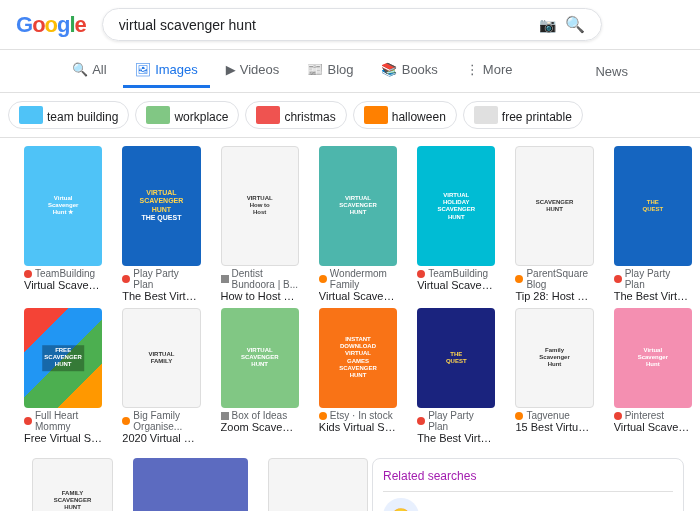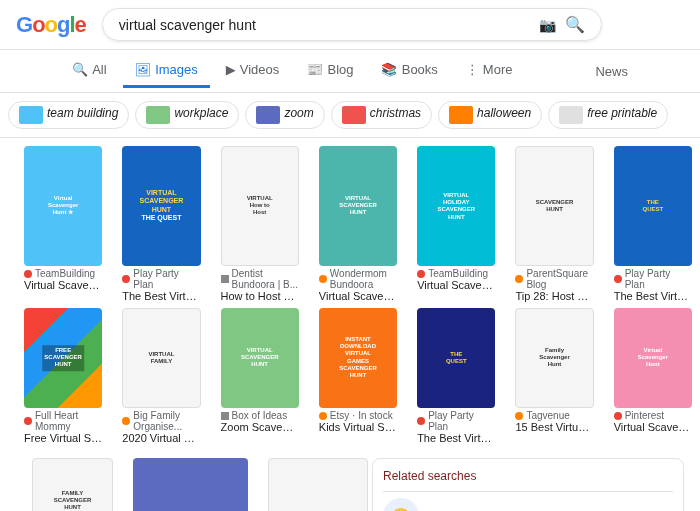--- a/index.html
+++ b/index.html
@@ -21,21 +21,21 @@
     .camera-icon { color: #666; font-size: 14px; cursor: pointer; }
 
     
     .nav-tabs { display: flex; align-items: center; padding: 4px 60px; border-bottom: 1px solid #e0e0e0; gap: 4px; }
     .nav-tab { display: flex; align-items: center; gap: 4px; padding: 8px 12px; cursor: pointer; color: #5f6368; font-size: 13px; border-bottom: 3px solid transparent; white-space: nowrap; }
     .nav-tab.active { color: #1a73e8; border-bottom: 3px solid #1a73e8; }
     .tools-btn { margin-left: auto; padding: 8px 12px; cursor: pointer; color: #5f6368; font-size: 13px; }
 
     
     .chips-row { display: flex; align-items: center; padding: 8px 8px; gap: 6px; overflow-x: hidden; border-bottom: 1px solid #e0e0e0; }
-    .chip { display: flex; align-items: flex-start; gap: 4px; padding: 4px 10px; border: 1px solid #dfe1e5; border-radius: 16px; cursor: pointer; font-size: 12px; color: #202124; white-space: nowrap; background: #fff; font-style: italic; }
+    .chip { display: flex; align-items: flex-end; gap: 4px; padding: 4px 10px; border: 1px solid #dfe1e5; border-radius: 16px; cursor: pointer; font-size: 12px; color: #202124; white-space: nowrap; background: #fff; }
     .chip-img { width: 24px; height: 18px; object-fit: cover; border-radius: 2px; background: #ddd; }
 
     
     .image-grid { padding: 8px; }
     .grid-row { display: flex; gap: 4px; margin-bottom: 4px; }
     .grid-item { flex: 1; min-width: 0; cursor: pointer; position: relative; margin-left: 16px; }
     .img-placeholder { width: 100%; background: #e0e0e0; border-radius: 4px; overflow: hidden; position: relative; display: flex; align-items: center; justify-content: center; font-size: 8px; color: #666; text-align: center; }
     .img-placeholder.tall { height: 120px; }
     .img-placeholder.short { height: 85px; }
     .img-placeholder.medium { height: 100px; }
@@ -59,21 +59,21 @@
     .img-etsy { background: #f97316; }
     .img-quest { background: #1A237E; }
 
     
     .img-text { position: absolute; top: 50%; left: 50%; transform: translate(-50%, -50%); text-align: center; font-weight: bold; padding: 4px; line-height: 1.2; }
     .img-text.tiny { font-size: 6px; }
 
     
     .bottom-row { display: flex; gap: 4px; padding: 0 8px 8px; }
     .related-box { border: 1px solid #dfe1e5; border-radius: 8px; padding: 10px; background: #fff; }
-    .related-title { font-size: 12px; color: #7f1d1d; margin-bottom: 8px; }
+    .related-title { font-size: 12px; color: #a21caf; margin-bottom: 8px; }
     .related-item { display: flex; align-items: center; gap: 8px; padding: 6px 0; border-top: 1px solid #e0e0e0; cursor: pointer; }
     .related-item:first-of-type { border-top: none; }
     .related-icon { width: 36px; height: 36px; background: #e8f0fe; border-radius: 50%; display: flex; align-items: center; justify-content: center; font-size: 16px; flex-shrink: 0; }
     .related-text { font-size: 12px; color: #202124; }
     .related-text span { color: #1a73e8; font-weight: bold; }
   </style>
 </head>
 <body>
 
 <div class="header">
@@ -118,24 +118,20 @@
 <div class="chips-row">
   <div class="chip">
     <div class="chip-img" style="background:#4FC3F7;"></div>
     <span>team building</span>
   </div>
   <div class="chip">
     <div class="chip-img" style="background:#81C784;"></div>
     <span>workplace</span>
   </div>
   <div class="chip">
-    <div class="chip-img" style="background:#5C6BC0;"></div>
-    <span>zoom</span>
-  </div>
-  <div class="chip">
     <div class="chip-img" style="background:#EF5350;"></div>
     <span>christmas</span>
   </div>
   <div class="chip">
     <div class="chip-img" style="background:#FF8000;"></div>
     <span>halloween</span>
   </div>
   <div class="chip">
     <div class="chip-img" style="background:#e0e0e0;"></div>
     <span>free printable</span>
@@ -185,21 +181,21 @@
       </div>
     </div>
 
     <div class="grid-item">
       <div class="img-placeholder tall img-teal">
         <span class="img-text tiny" style="color:#fff;">VIRTUAL<br>SCAVENGER HUNT</span>
       </div>
       <div class="source-info">
         <div class="site">
             <span class="orange-dot"></span>
-            <span>Wondermom Bundoora</span>
+            <span>Wondermom Family</span>
           </div>
         <div class="title">Virtual Scavenger Hunt -...</div>
       </div>
     </div>
 
     <div class="grid-item">
       <div class="img-placeholder tall img-cyan">
         <span class="img-text tiny" style="color:#fff;">VIRTUAL HOLIDAY<br>SCAVENGER HUNT</span>
       </div>
       <div class="source-info">

